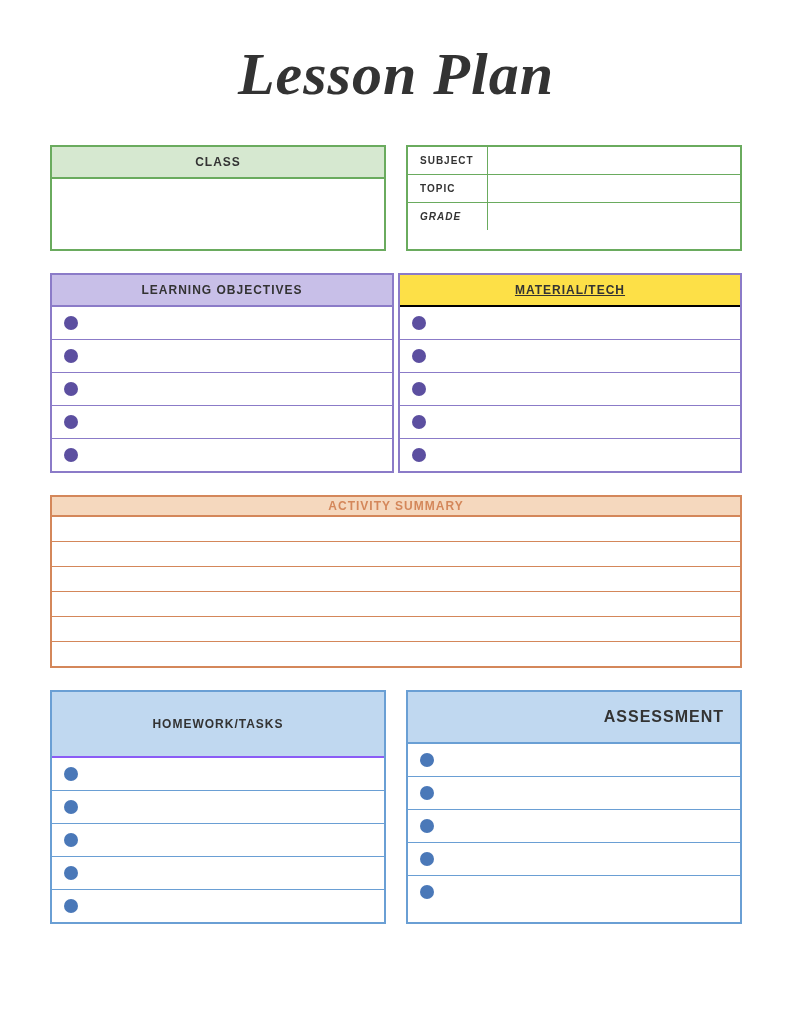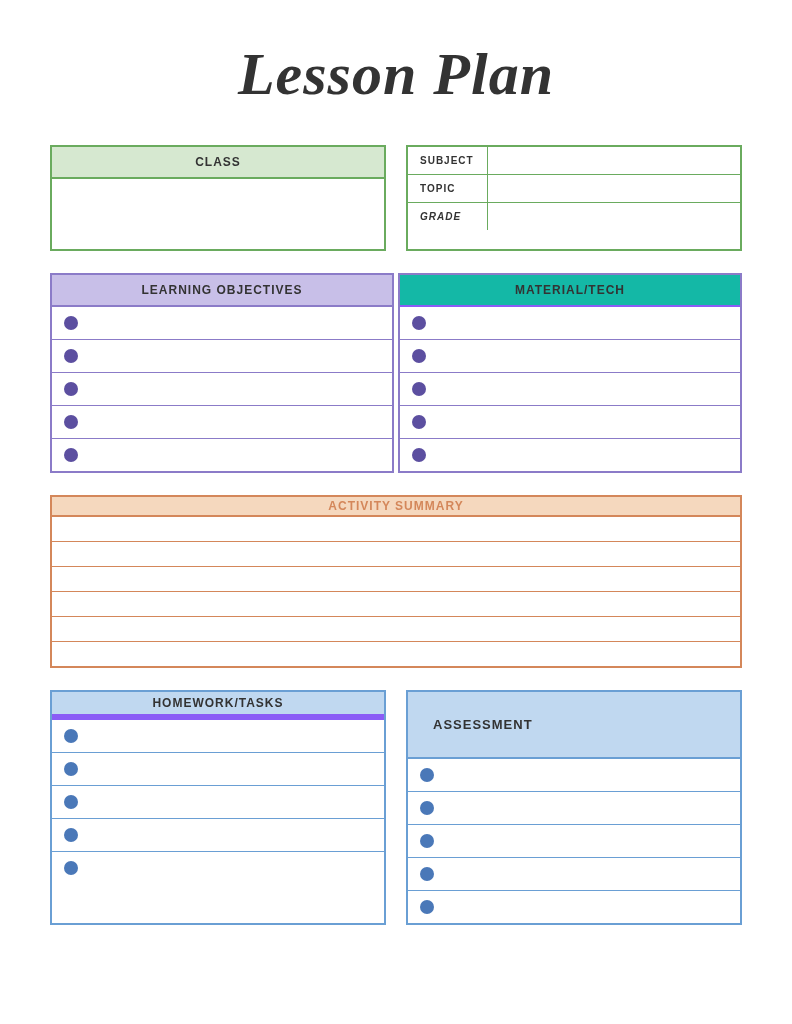--- a/index.html
+++ b/index.html
@@ -118,28 +118,29 @@
       background: #4a78b8;
       border-radius: 50%;
       flex-shrink: 0;
     }
 
     .material-box {
       flex: 1;
       border: 2px solid #8b7bc8;
     }
     .material-header {
-      background: #14b8a6;
-      border-bottom: 2px solid #8b5cf6;
+      background: #fde047;
+      border-bottom: 2px solid #000000;
       text-align: center;
       padding: 8px;
       font-size: 12px;
       font-weight: bold;
       letter-spacing: 1px;
       color: #333;
+      text-decoration: underline;
     }
     .material-row {
       display: flex;
       align-items: center;
       padding: 9px 12px;
       border-bottom: 1px solid #8b7bc8;
     }
     .material-row:last-child {
       border-bottom: none;
     }
@@ -169,23 +170,23 @@
     .bottom-section {
       display: flex;
       gap: 20px;
     }
     .homework-box {
       flex: 1;
       border: 2px solid #6a9fd4;
     }
     .homework-header {
       background: #c0d8f0;
-      border-bottom: 6px solid #8b5cf6;
-      text-align: center;
-      padding: 4px;
+      border-bottom: 2px solid #8b5cf6;
+      text-align: center;
+      padding: 25px;
       font-size: 12px;
       font-weight: bold;
       letter-spacing: 1px;
       color: #333;
     }
     .homework-row {
       display: flex;
       align-items: center;
       padding: 9px 12px;
       border-bottom: 1px solid #6a9fd4;
@@ -194,23 +195,23 @@
       border-bottom: none;
     }
 
     .assessment-box {
       flex: 1;
       border: 2px solid #6a9fd4;
     }
     .assessment-header {
       background: #c0d8f0;
       border-bottom: 2px solid #6a9fd4;
-      text-align: left;
-      padding: 25px;
-      font-size: 13px;
+      text-align: right;
+      padding: 16px;
+      font-size: 16px;
       font-weight: bold;
       letter-spacing: 1px;
       color: #333;
     }
     .assessment-row {
       display: flex;
       align-items: center;
       padding: 9px 12px;
       border-bottom: 1px solid #6a9fd4;
     }

